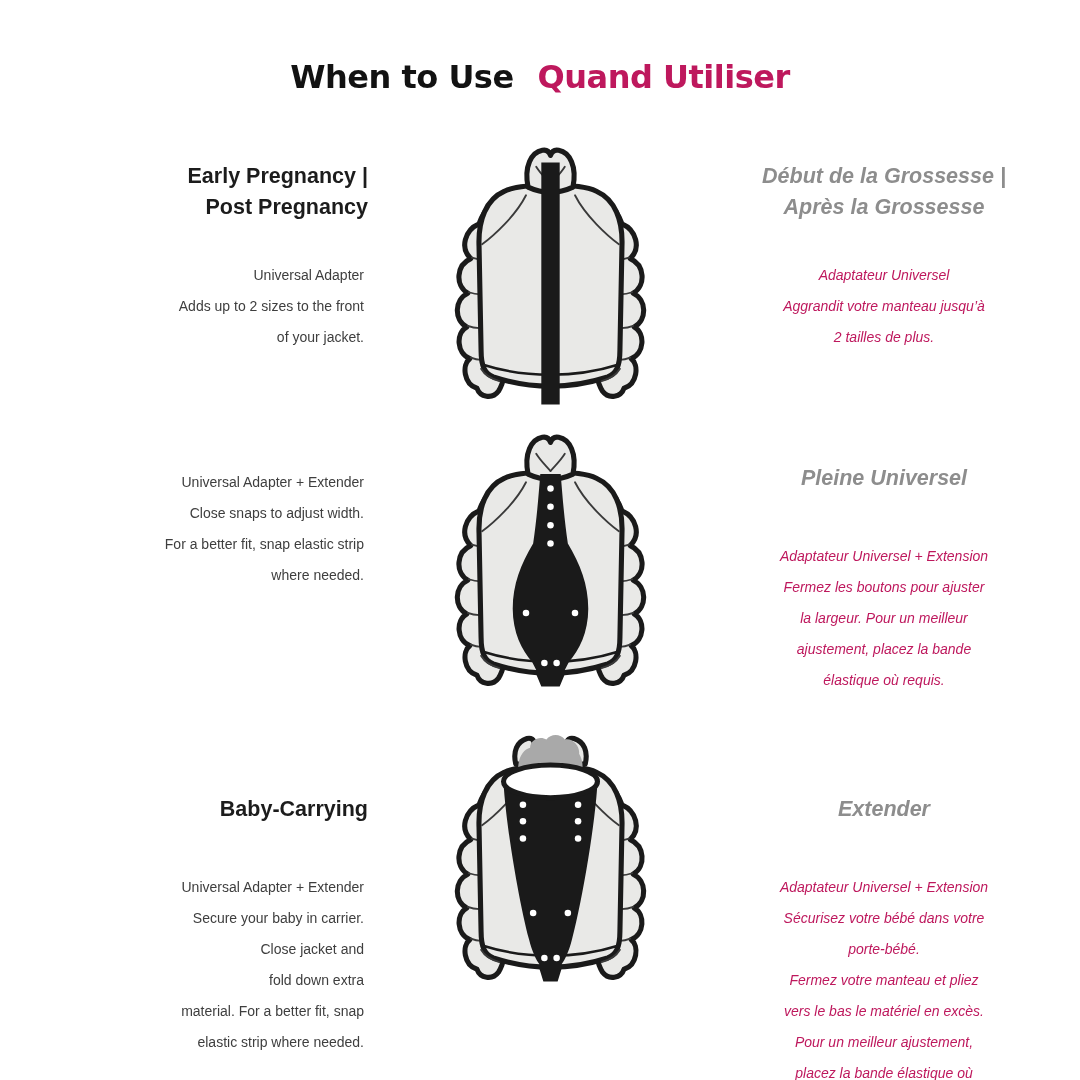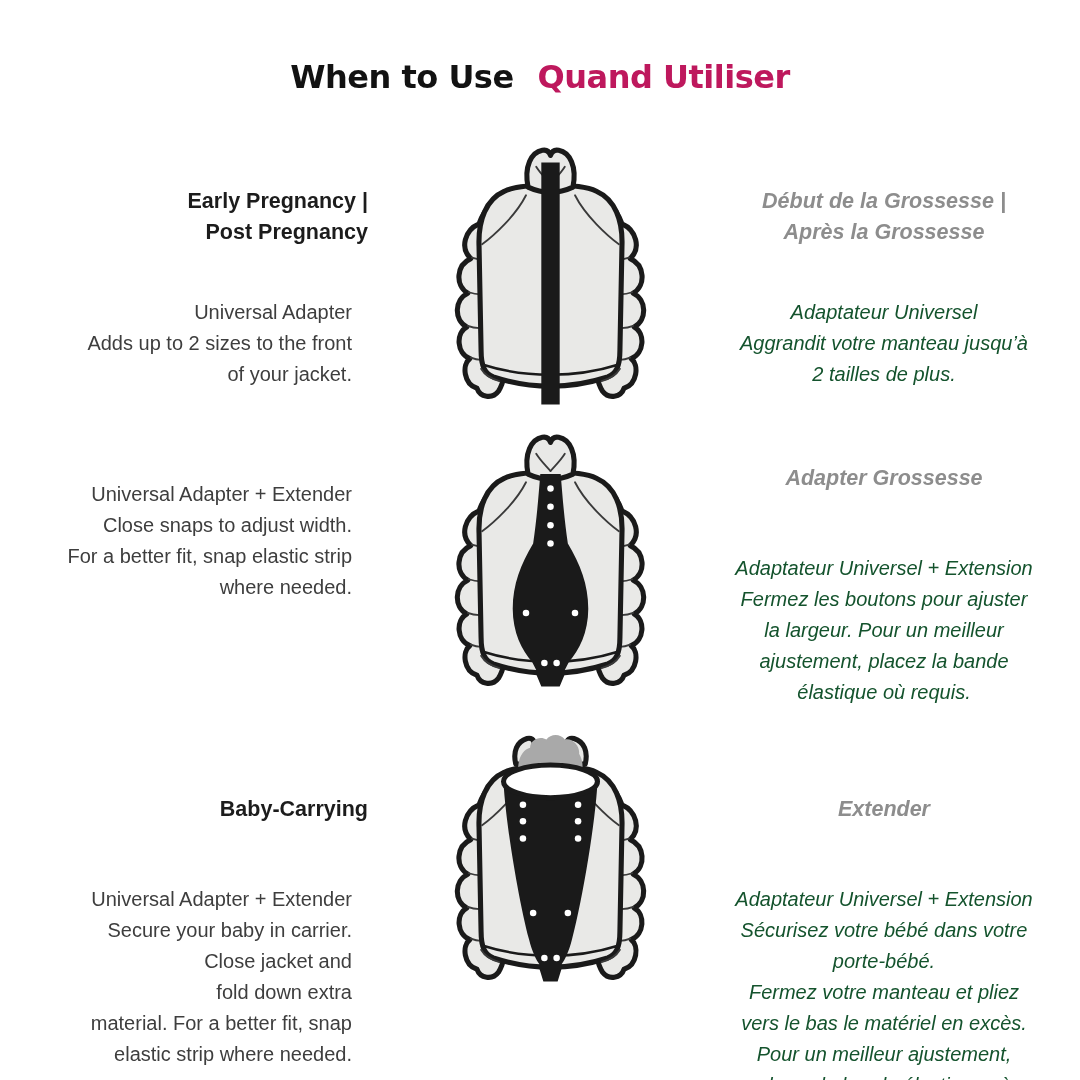--- a/index.html
+++ b/index.html
@@ -21,26 +21,26 @@
   .t-fr{color:#be185d;}
   
   .col{position:absolute;white-space:pre-line;}
   .col-en{left:38px;width:330px;text-align:right;}
   .col-fr{left:710px;width:348px;text-align:center;font-style:italic;}
   .col h2{
     margin:0 0 25px 0;
     font-size:21.5px;line-height:31px;font-weight:700;
   }
   .col h2.tight{margin-bottom:15px;}
-  .col p{margin:16px;font-size:20px;line-height:31px;}
+  .col p{margin:4px;font-size:14px;line-height:31px;}
   .col-en h2{color:#1c1c1c;}
   .col-en p{color:#3e3e3e;}
   .col-fr h2{color:#8d8d8d;}
-  .col-fr p{color:#14532d;}
-  .r1{top:168px;}
+  .col-fr p{color:#be185d;}
+  .r1{top:143px;}
   .r2{top:445px;}
   .r3{top:776px;}
   
   .jacket-svg{position:absolute;width:245px;height:276px;}
   .jacket-1{left:428px;top:142px;}
   .jacket-2{left:428px;top:429px;}
   .jacket-3{left:428px;top:723px;}
   .fillshape{fill:#e9e9e7;stroke:#1a1a1a;stroke-width:5;stroke-linejoin:round;stroke-linecap:round;}
   .seam{fill:none;stroke:#3a3a3a;stroke-width:1.8;stroke-linecap:round;}
   .hemline{fill:none;stroke:#1a1a1a;stroke-width:2.4;stroke-linecap:round;}
@@ -126,21 +126,21 @@
       <circle class="snap" cx="120" cy="94" r="3.2"></circle>
       <circle class="snap" cx="120" cy="112" r="3.2"></circle>
       <circle class="snap" cx="96" cy="180" r="3.2"></circle>
       <circle class="snap" cx="144" cy="180" r="3.2"></circle>
       <circle class="snap" cx="114" cy="229" r="3.2"></circle>
       <circle class="snap" cx="126" cy="229" r="3.2"></circle>
     </g>
   </svg>
 
   <div class="col col-fr r2">
-    <h2>Adapter Grossesse</h2>
+    <h2>Pleine Universel</h2>
     <p>Adaptateur Universel + Extension
 Fermez les boutons pour ajuster
 la largeur. Pour un meilleur
 ajustement, placez la bande
 élastique où requis.</p>
   </div>
 
   <div class="col col-en r3">
     <h2>Baby-Carrying</h2>
     <p>Universal Adapter + Extender

